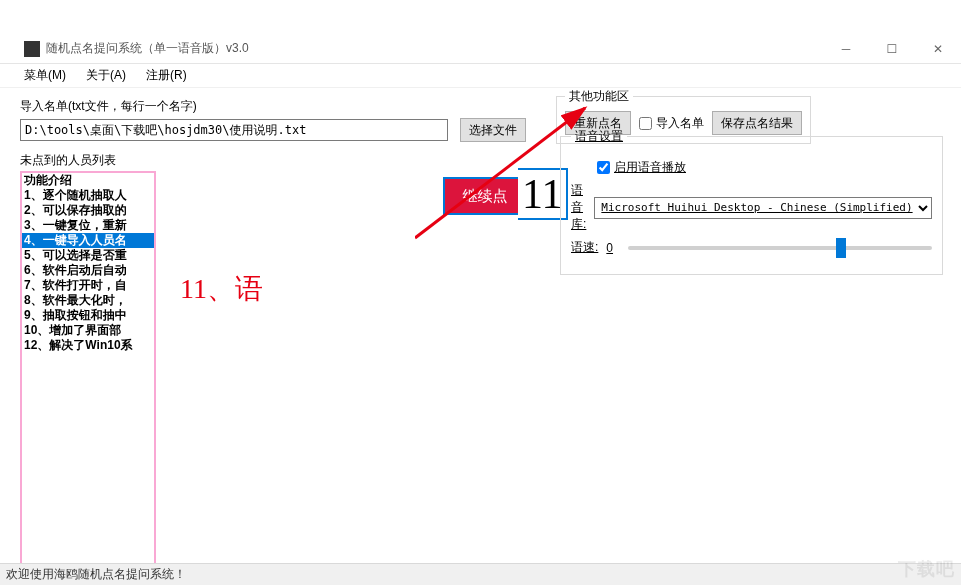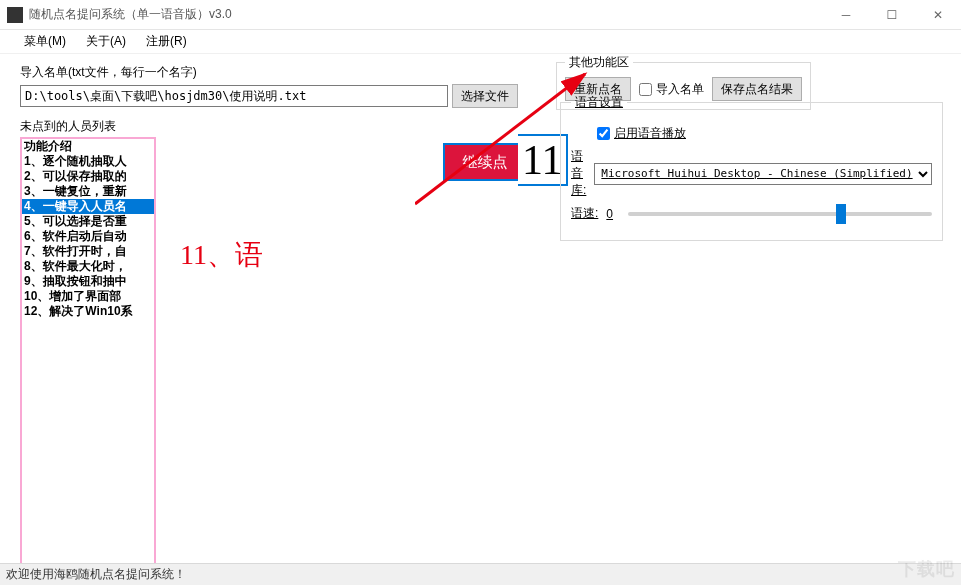--- a/index.html
+++ b/index.html
@@ -1,30 +1,30 @@
 <!DOCTYPE html>
 <html><head>
 <meta charset="utf-8">
 <style>
   * { box-sizing: border-box; margin: 0; padding: 0; }
   body { font-family: "Microsoft YaHei", sans-serif; font-size: 12px; background: #fff; width: 961px; height: 585px; overflow: hidden; position: relative; }
   
-  .titlebar { height: 30px; background: #fff; border-bottom: 1px solid #e5e5e5; display: flex; align-items: center; padding-left: 7px; }
+  .titlebar { height: 30px; background: #fff; border-bottom: 1px solid #e5e5e5; display: flex; align-items: center; padding-left: 24px; margin-top: 34px; }
   .titlebar-icon { width: 16px; height: 16px; background: #333; margin-right: 6px; }
   .titlebar-text { color: #555; font-size: 12px; flex: 1; }
   .winbtns { display: flex; }
   .winbtn { width: 46px; height: 30px; display: flex; align-items: center; justify-content: center; color: #666; font-family: Arial; }
   
   .menubar { height: 24px; background: #fff; display: flex; align-items: center; padding-left: 14px; border-bottom: 1px solid #f0f0f0; }
   .menu-item { padding: 2px 10px; color: #000; font-size: 12px; }
   
   .content { padding: 10px 20px; position: relative; }
   
   .import-label { font-size: 12px; color: #000; margin-bottom: 3px; }
-  .import-row { display: flex; align-items: center; gap: 4px; }
+  .import-row { display: flex; align-items: center; gap: 12px; }
   .path-input { width: 428px; height: 22px; border: 1px solid #7a7a7a; padding: 2px 4px; font-family: "SimSun", monospace; font-size: 12px; background: #fff; }
   .btn { height: 24px; padding: 0 8px; border: 1px solid #adadad; background: #e1e1e1; font-size: 12px; cursor: pointer; font-family: inherit; }
   
   fieldset.other-area { position: absolute; left: 556px; top: 0px; border: 1px solid #d9d9d9; padding: 6px 8px 8px 8px; }
   fieldset.other-area legend { font-size: 12px; padding: 0 4px; }
   .other-row { display: flex; align-items: center; gap: 8px; }
   .chk-wrap { display: flex; align-items: center; gap: 4px; }
   
   .list-label { margin-top: 10px; font-size: 12px; }
   .list-box { width: 136px; height: 430px; border: 2px solid #f9a8d4; overflow: hidden; background: #fff; margin-top: 2px; font-weight: bold; }

